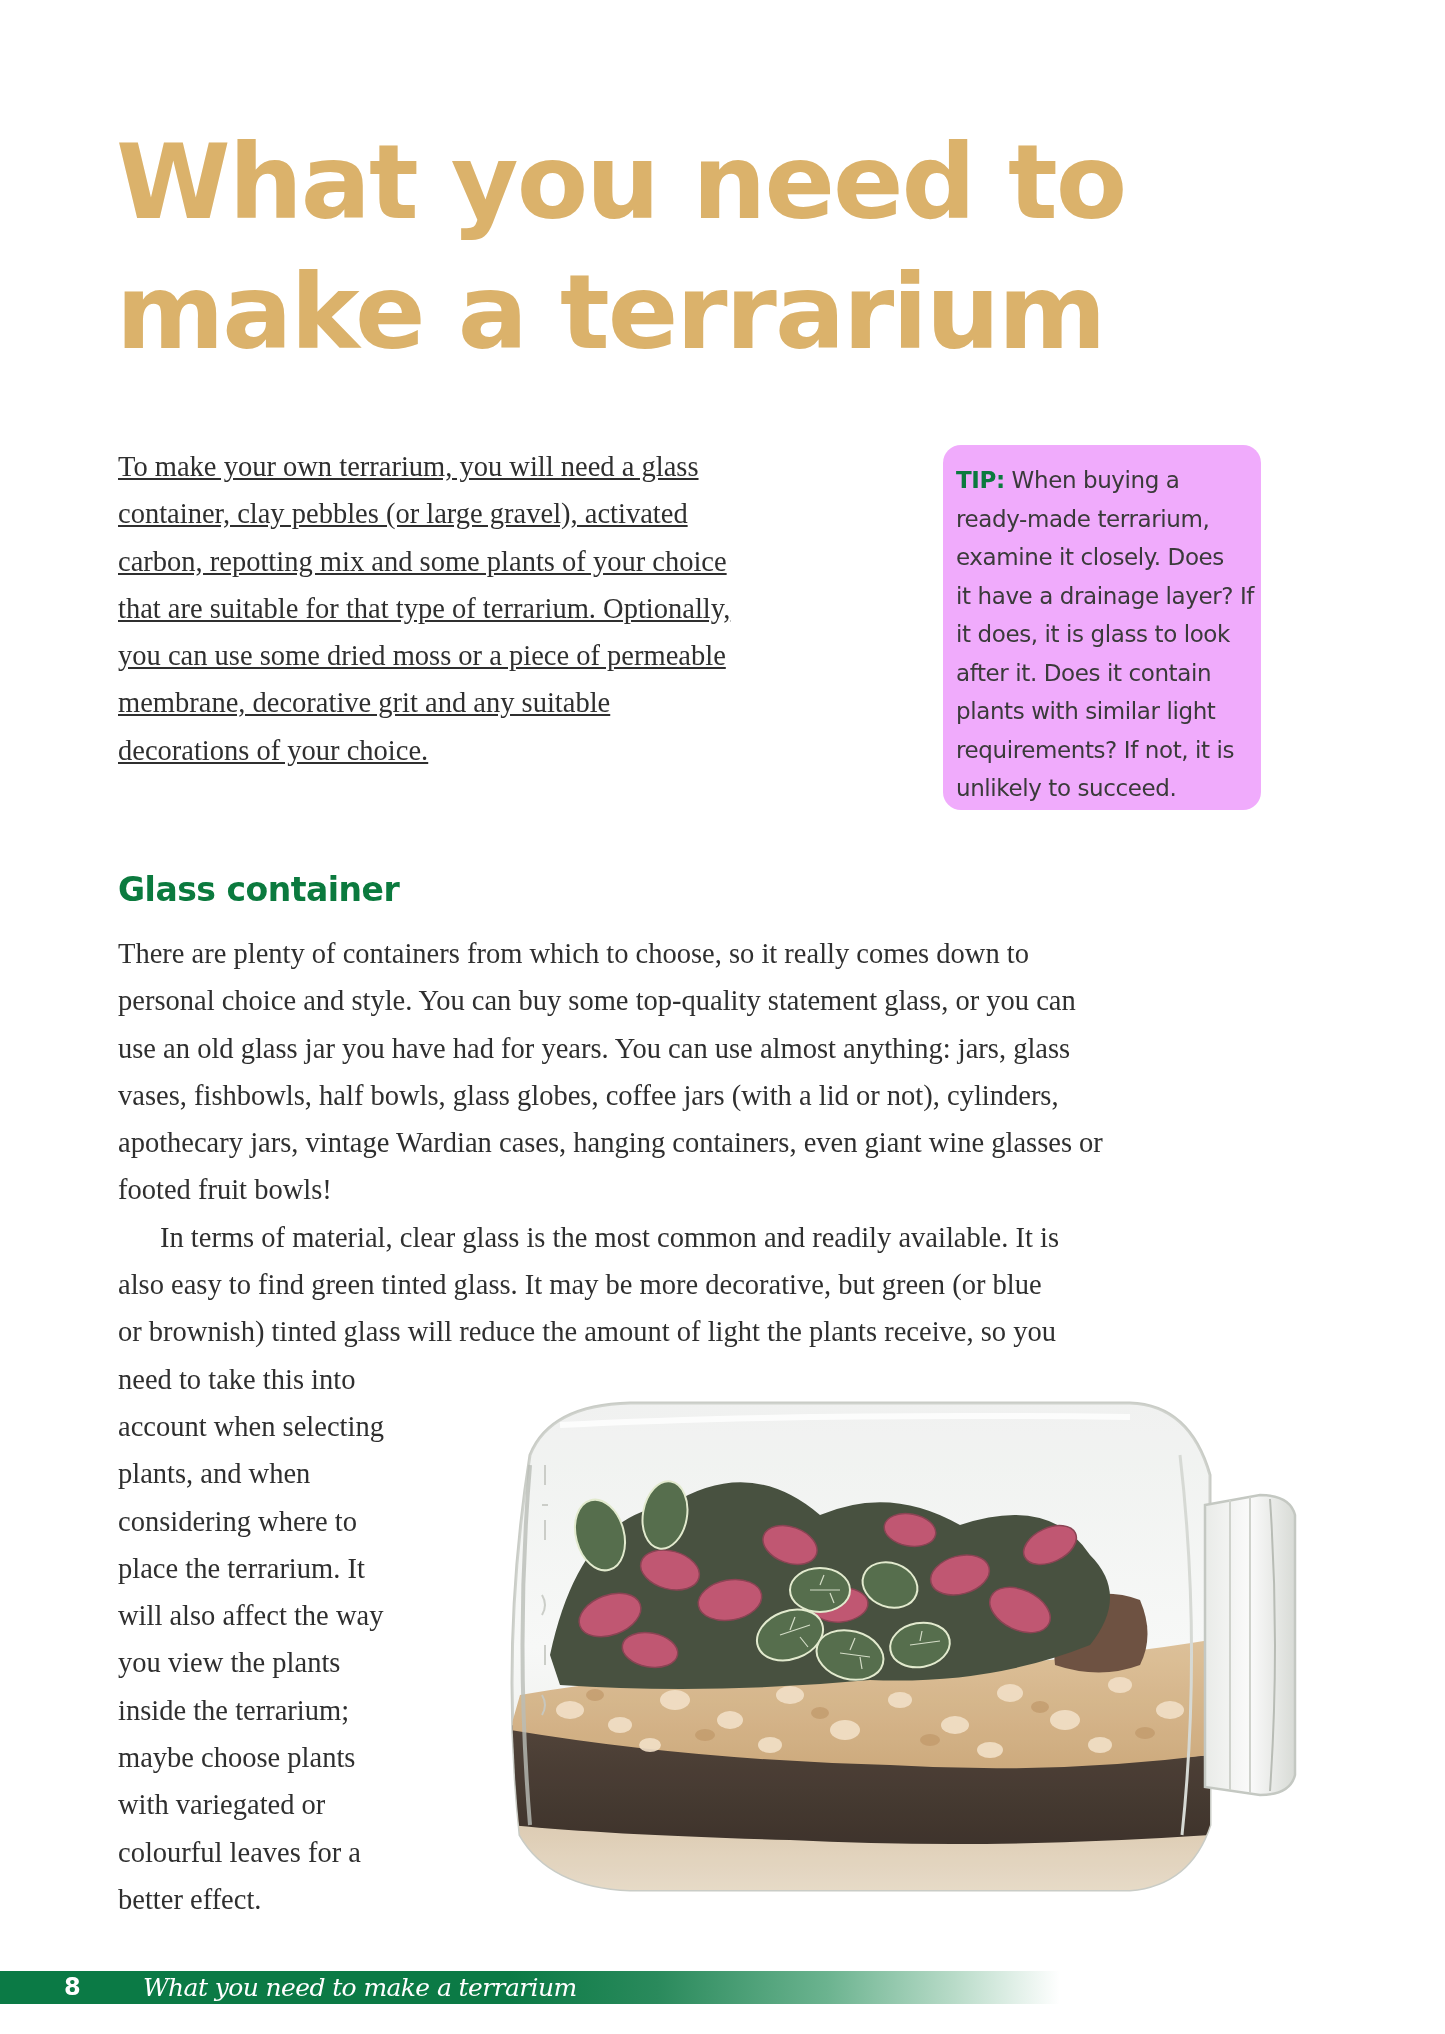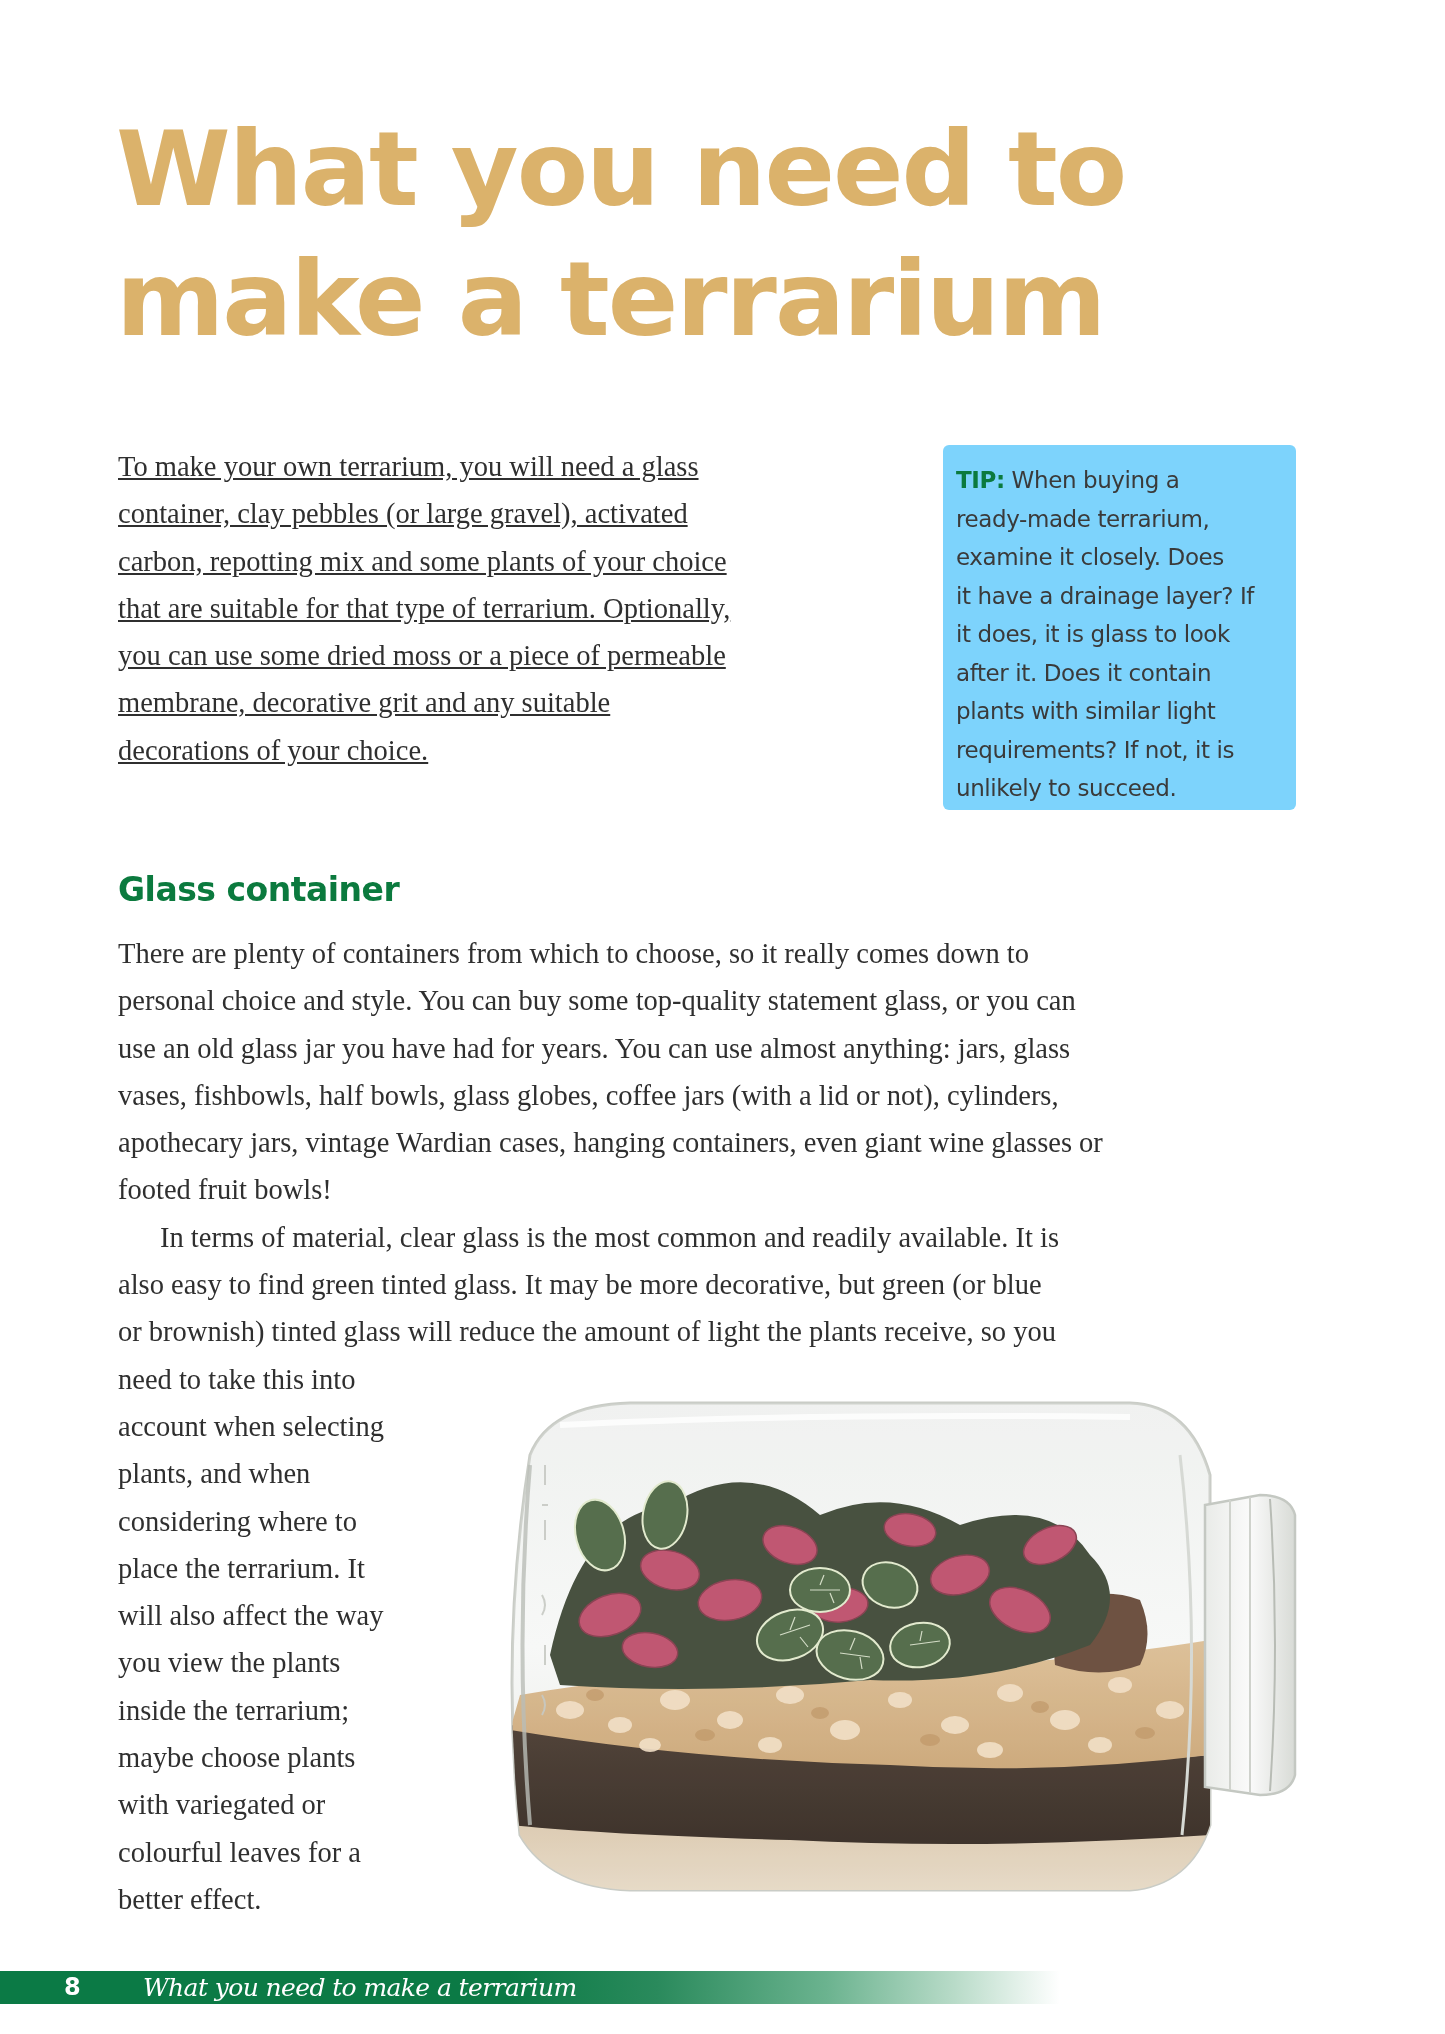--- a/index.html
+++ b/index.html
@@ -11,21 +11,21 @@
       width: 1445px;
       height: 2034px;
       position: relative;
       overflow: hidden;
       font-family: "DejaVu Serif", "Liberation Serif", serif;
       color: #2f2f2f;
     }
     .page-title {
       position: absolute;
       left: 116px;
-      top: 104px;
+      top: 117px;
       margin: 0;
       font-family: "DejaVu Sans", "Liberation Sans", sans-serif;
       font-weight: bold;
       font-size: 104px;
       line-height: 130px;
       letter-spacing: -2px;
       color: #DBB26B;
     }
     .page-title span { display: block; white-space: nowrap; }
 
@@ -39,24 +39,24 @@
       font-size: 28.5px;
       line-height: 47.3px;
       color: #2f2f2f;
     }
     .intro span { display: block; white-space: nowrap; text-decoration: underline; }
 
     .tip-box {
       position: absolute;
       left: 943px;
       top: 445px;
-      width: 353px;
+      width: 318px;
       height: 365px;
-      background: #7dd3fc;
-      border-radius: 6px;
+      background: #f0abfc;
+      border-radius: 18px;
       box-sizing: border-box;
       padding: 16px 12px 0 13px;
       font-family: "DejaVu Sans", "Liberation Sans", sans-serif;
       font-size: 23px;
       line-height: 38.5px;
       color: #3a3a3a;
       letter-spacing: -0.4px;
     }
     .tip-box .tip-line { display: block; white-space: nowrap; }
     .tip-label {

